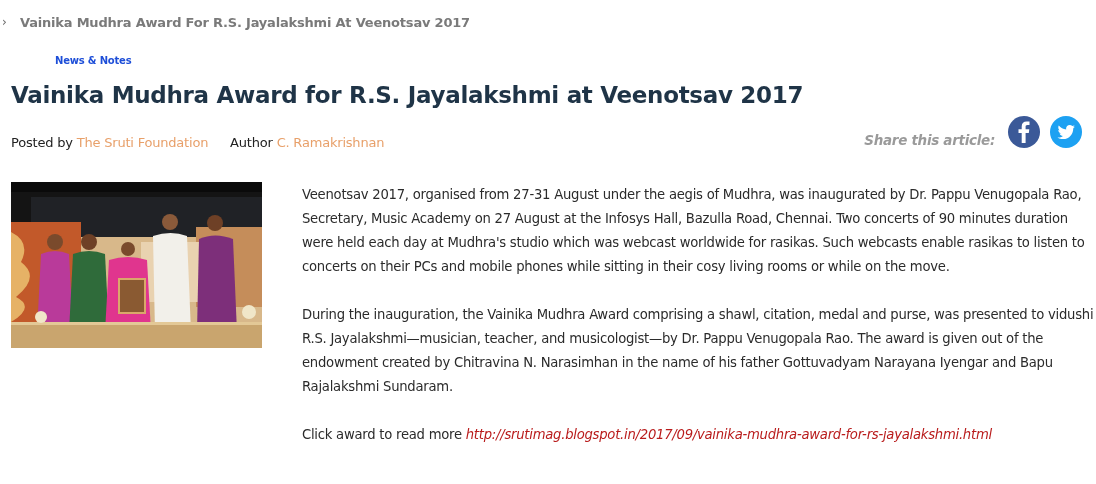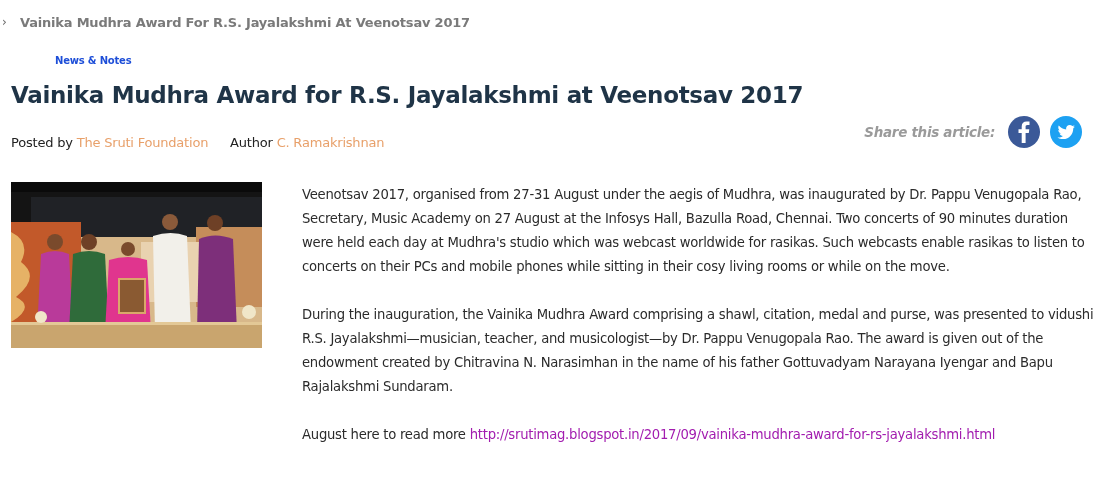--- a/index.html
+++ b/index.html
@@ -30,21 +30,21 @@
     .meta {
       position: absolute; left: 11px; top: 135px;
       font-size: 13px; color: #222; white-space: nowrap;
       font-family: "DejaVu Sans", sans-serif; letter-spacing: -0.2px;
     }
     .meta a { color: #e8a06a; text-decoration: none; }
     .meta .gap { display: inline-block; width: 14px; }
 
     .share {
       position: absolute; right: 14px; top: 116px;
-      display: flex; align-items: center; height: 32px;
+      display: flex; align-items: flex-end; height: 32px;
     }
     .share-label {
       font-family: "DejaVu Sans", sans-serif; font-weight: bold; font-style: italic;
       font-size: 13.5px; color: #9a9a9a; margin-right: 13px; letter-spacing: -0.3px;
     }
     .social {
       width: 32px; height: 32px; border-radius: 50%;
       display: flex; align-items: center; justify-content: center;
       margin-left: 10px; cursor: pointer;
     }
@@ -56,21 +56,21 @@
       position: absolute; left: 11px; top: 182px; width: 251px; height: 166px;
       overflow: hidden; background: #1a1a1a;
     }
 
     .body-text {
       position: absolute; left: 302px; top: 183px; width: 800px;
       font-family: "DejaVu Sans", sans-serif; font-size: 13.2px;
       line-height: 24px; color: #2b2b2b; letter-spacing: -0.25px;
     }
     .body-text p { margin: 0 0 24px 0; }
-    .body-text a { color: #a21caf; text-decoration: none; }
+    .body-text a { color: #b91c1c; text-decoration: none; font-style: italic; }
   </style>
 </head>
 <body>
 
 <div class="breadcrumb">
   <span class="sep">›</span>
   <span>Vainika Mudhra Award For R.S. Jayalakshmi At Veenotsav 2017</span>
 </div>
 
 <div class="category">News &amp; Notes</div>
@@ -126,15 +126,15 @@
     <rect x="0" y="140" width="251" height="3" fill="#e3c896"></rect>
     <circle cx="30" cy="135" r="6" fill="#f0e6c8"></circle>
     <circle cx="238" cy="130" r="7" fill="#f0e6c8"></circle>
   </svg>
 </div>
 
 <div class="body-text">
   <p>Veenotsav 2017, organised from 27-31 August under the aegis of  Mudhra, was inaugurated by Dr. Pappu Venugopala Rao, Secretary, Music Academy on 27 August at the Infosys Hall, Bazulla Road, Chennai. Two concerts of 90 minutes duration were held each day at Mudhra's studio which was webcast worldwide  for rasikas. Such webcasts enable rasikas to listen to concerts on their PCs and mobile phones while sitting in their cosy living rooms or while on the move.</p>
   <p>During the inauguration, the Vainika Mudhra Award comprising a shawl, citation, medal and purse, was presented to vidushi R.S. Jayalakshmi—musician, teacher, and musicologist—by Dr. Pappu Venugopala Rao. The award is given out of the endowment created by Chitravina N. Narasimhan in the name of his father Gottuvadyam Narayana Iyengar and Bapu Rajalakshmi Sundaram.</p>
   <p>
-    <span>August here to read more </span><a>http://srutimag.blogspot.in/2017/09/vainika-mudhra-award-for-rs-jayalakshmi.html</a>
+    <span>Click award to read more </span><a>http://srutimag.blogspot.in/2017/09/vainika-mudhra-award-for-rs-jayalakshmi.html</a>
   </p>
 </div>
 
 </body></html>

